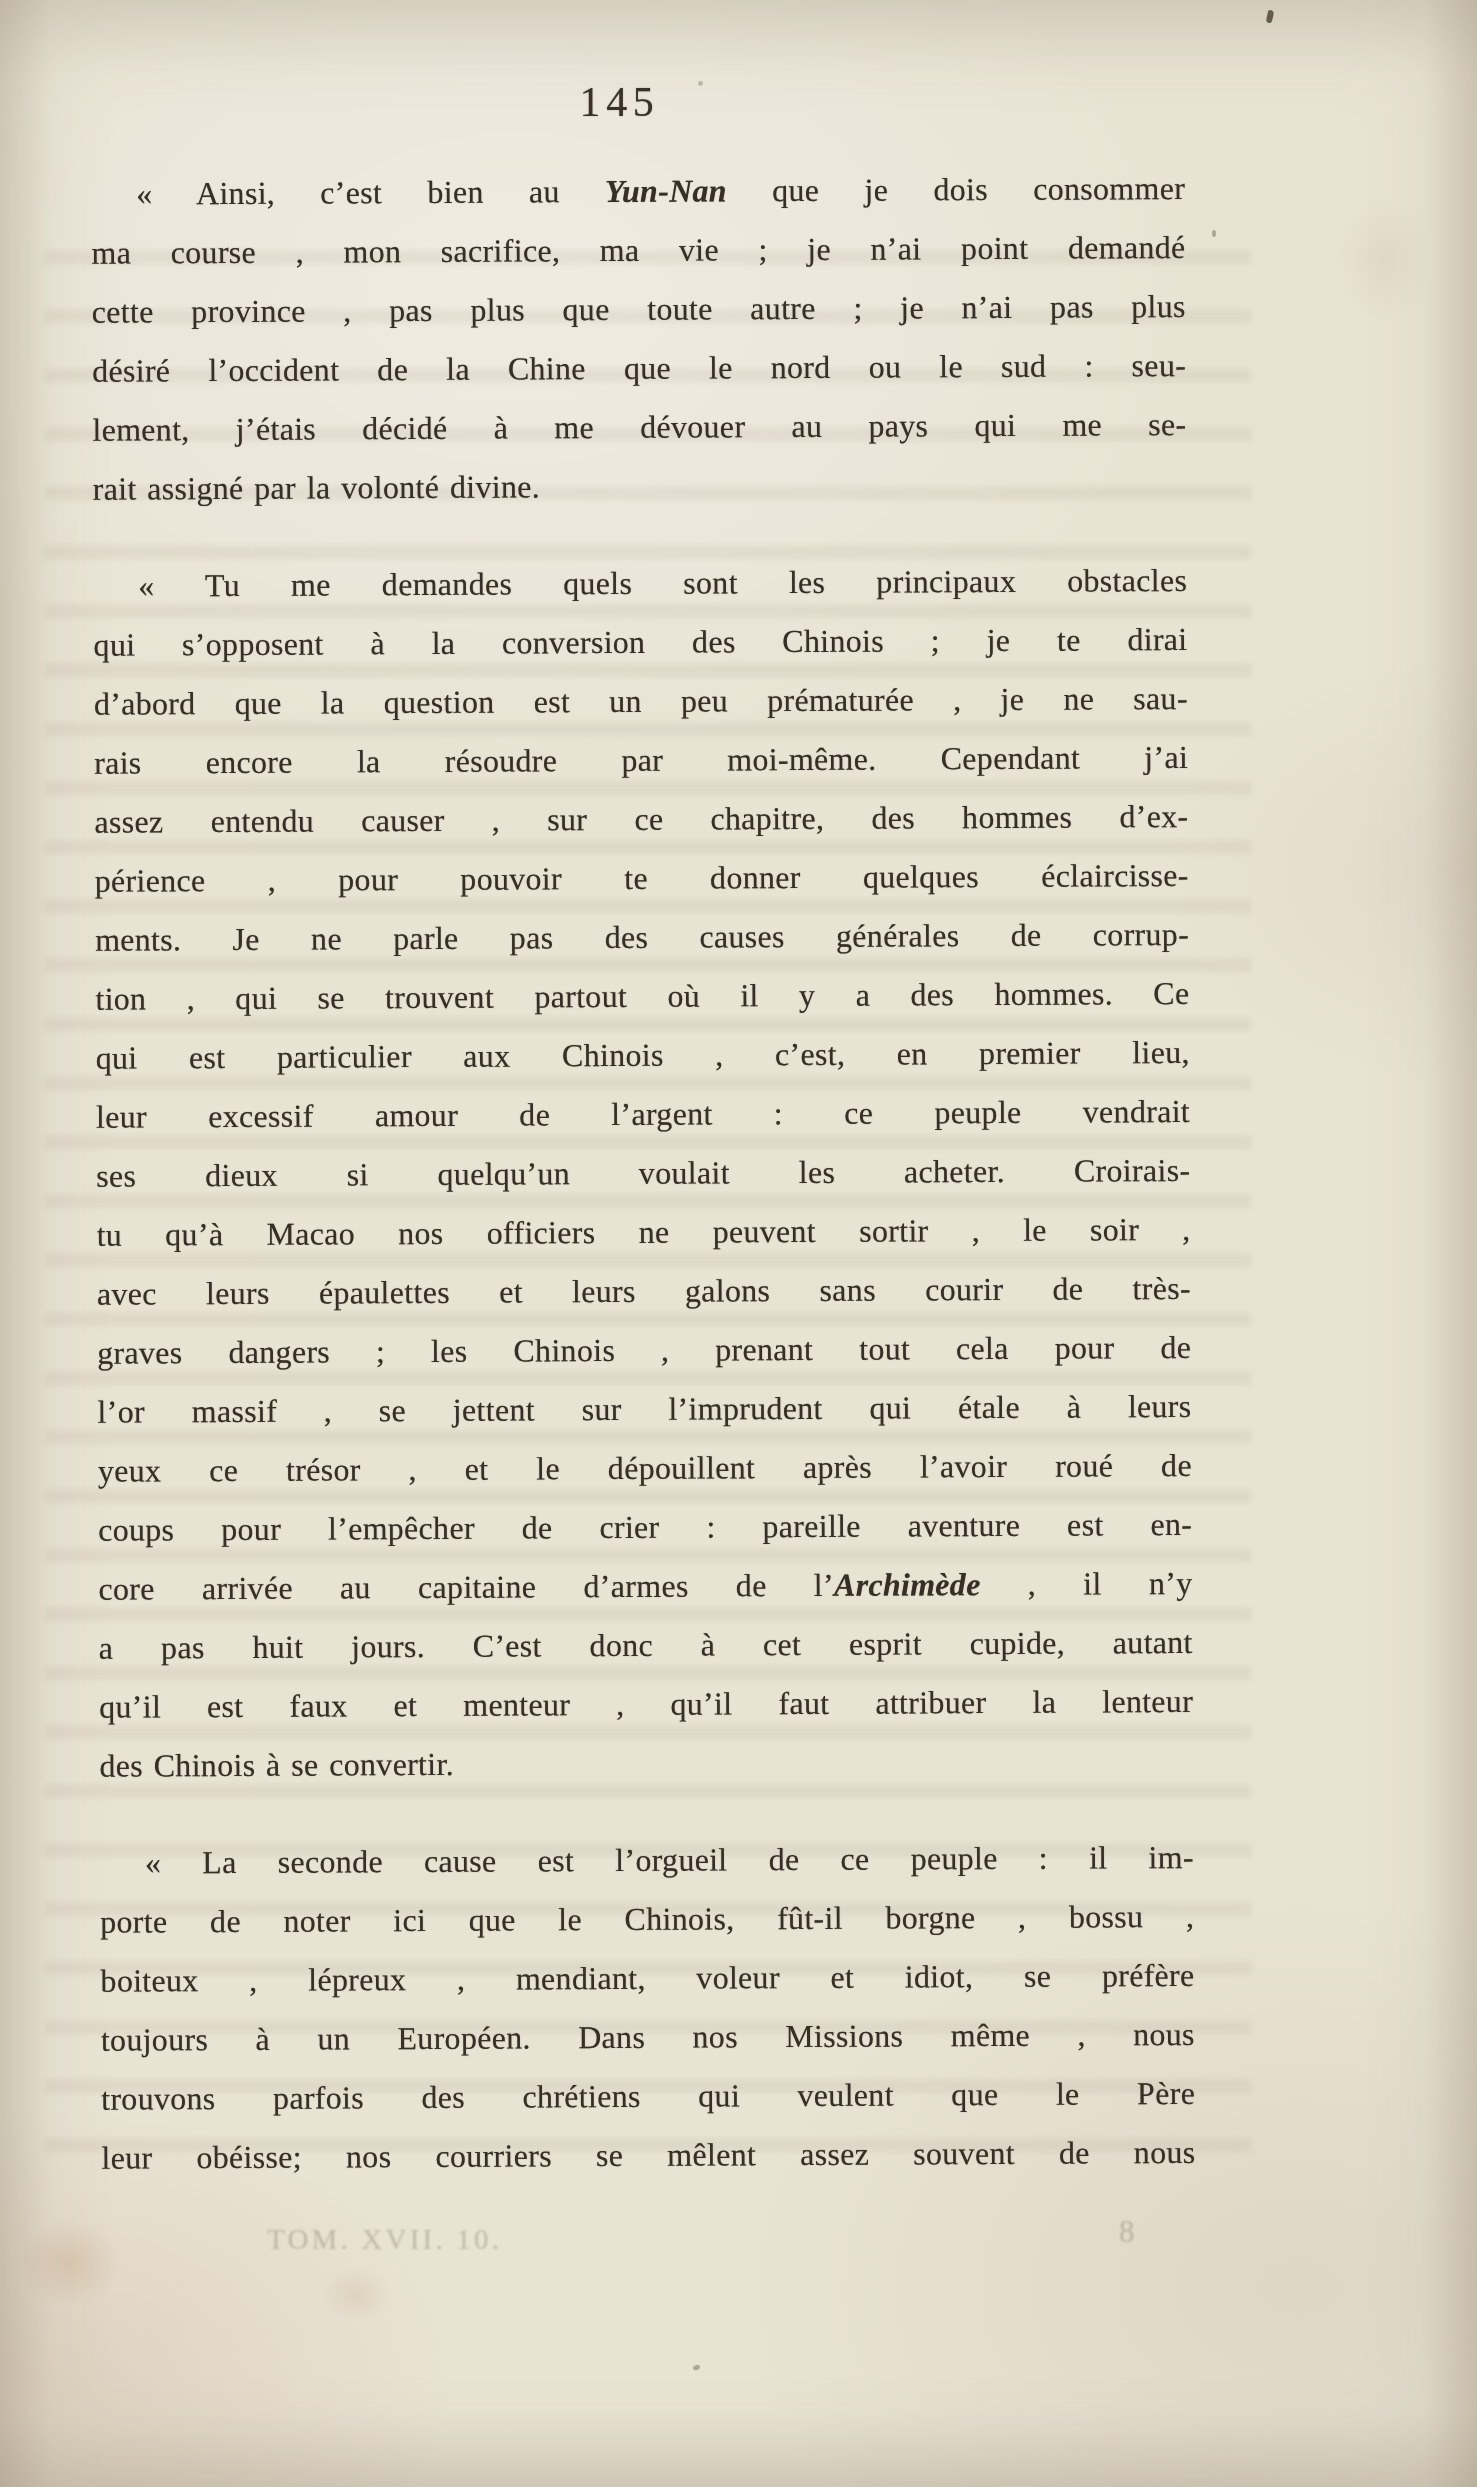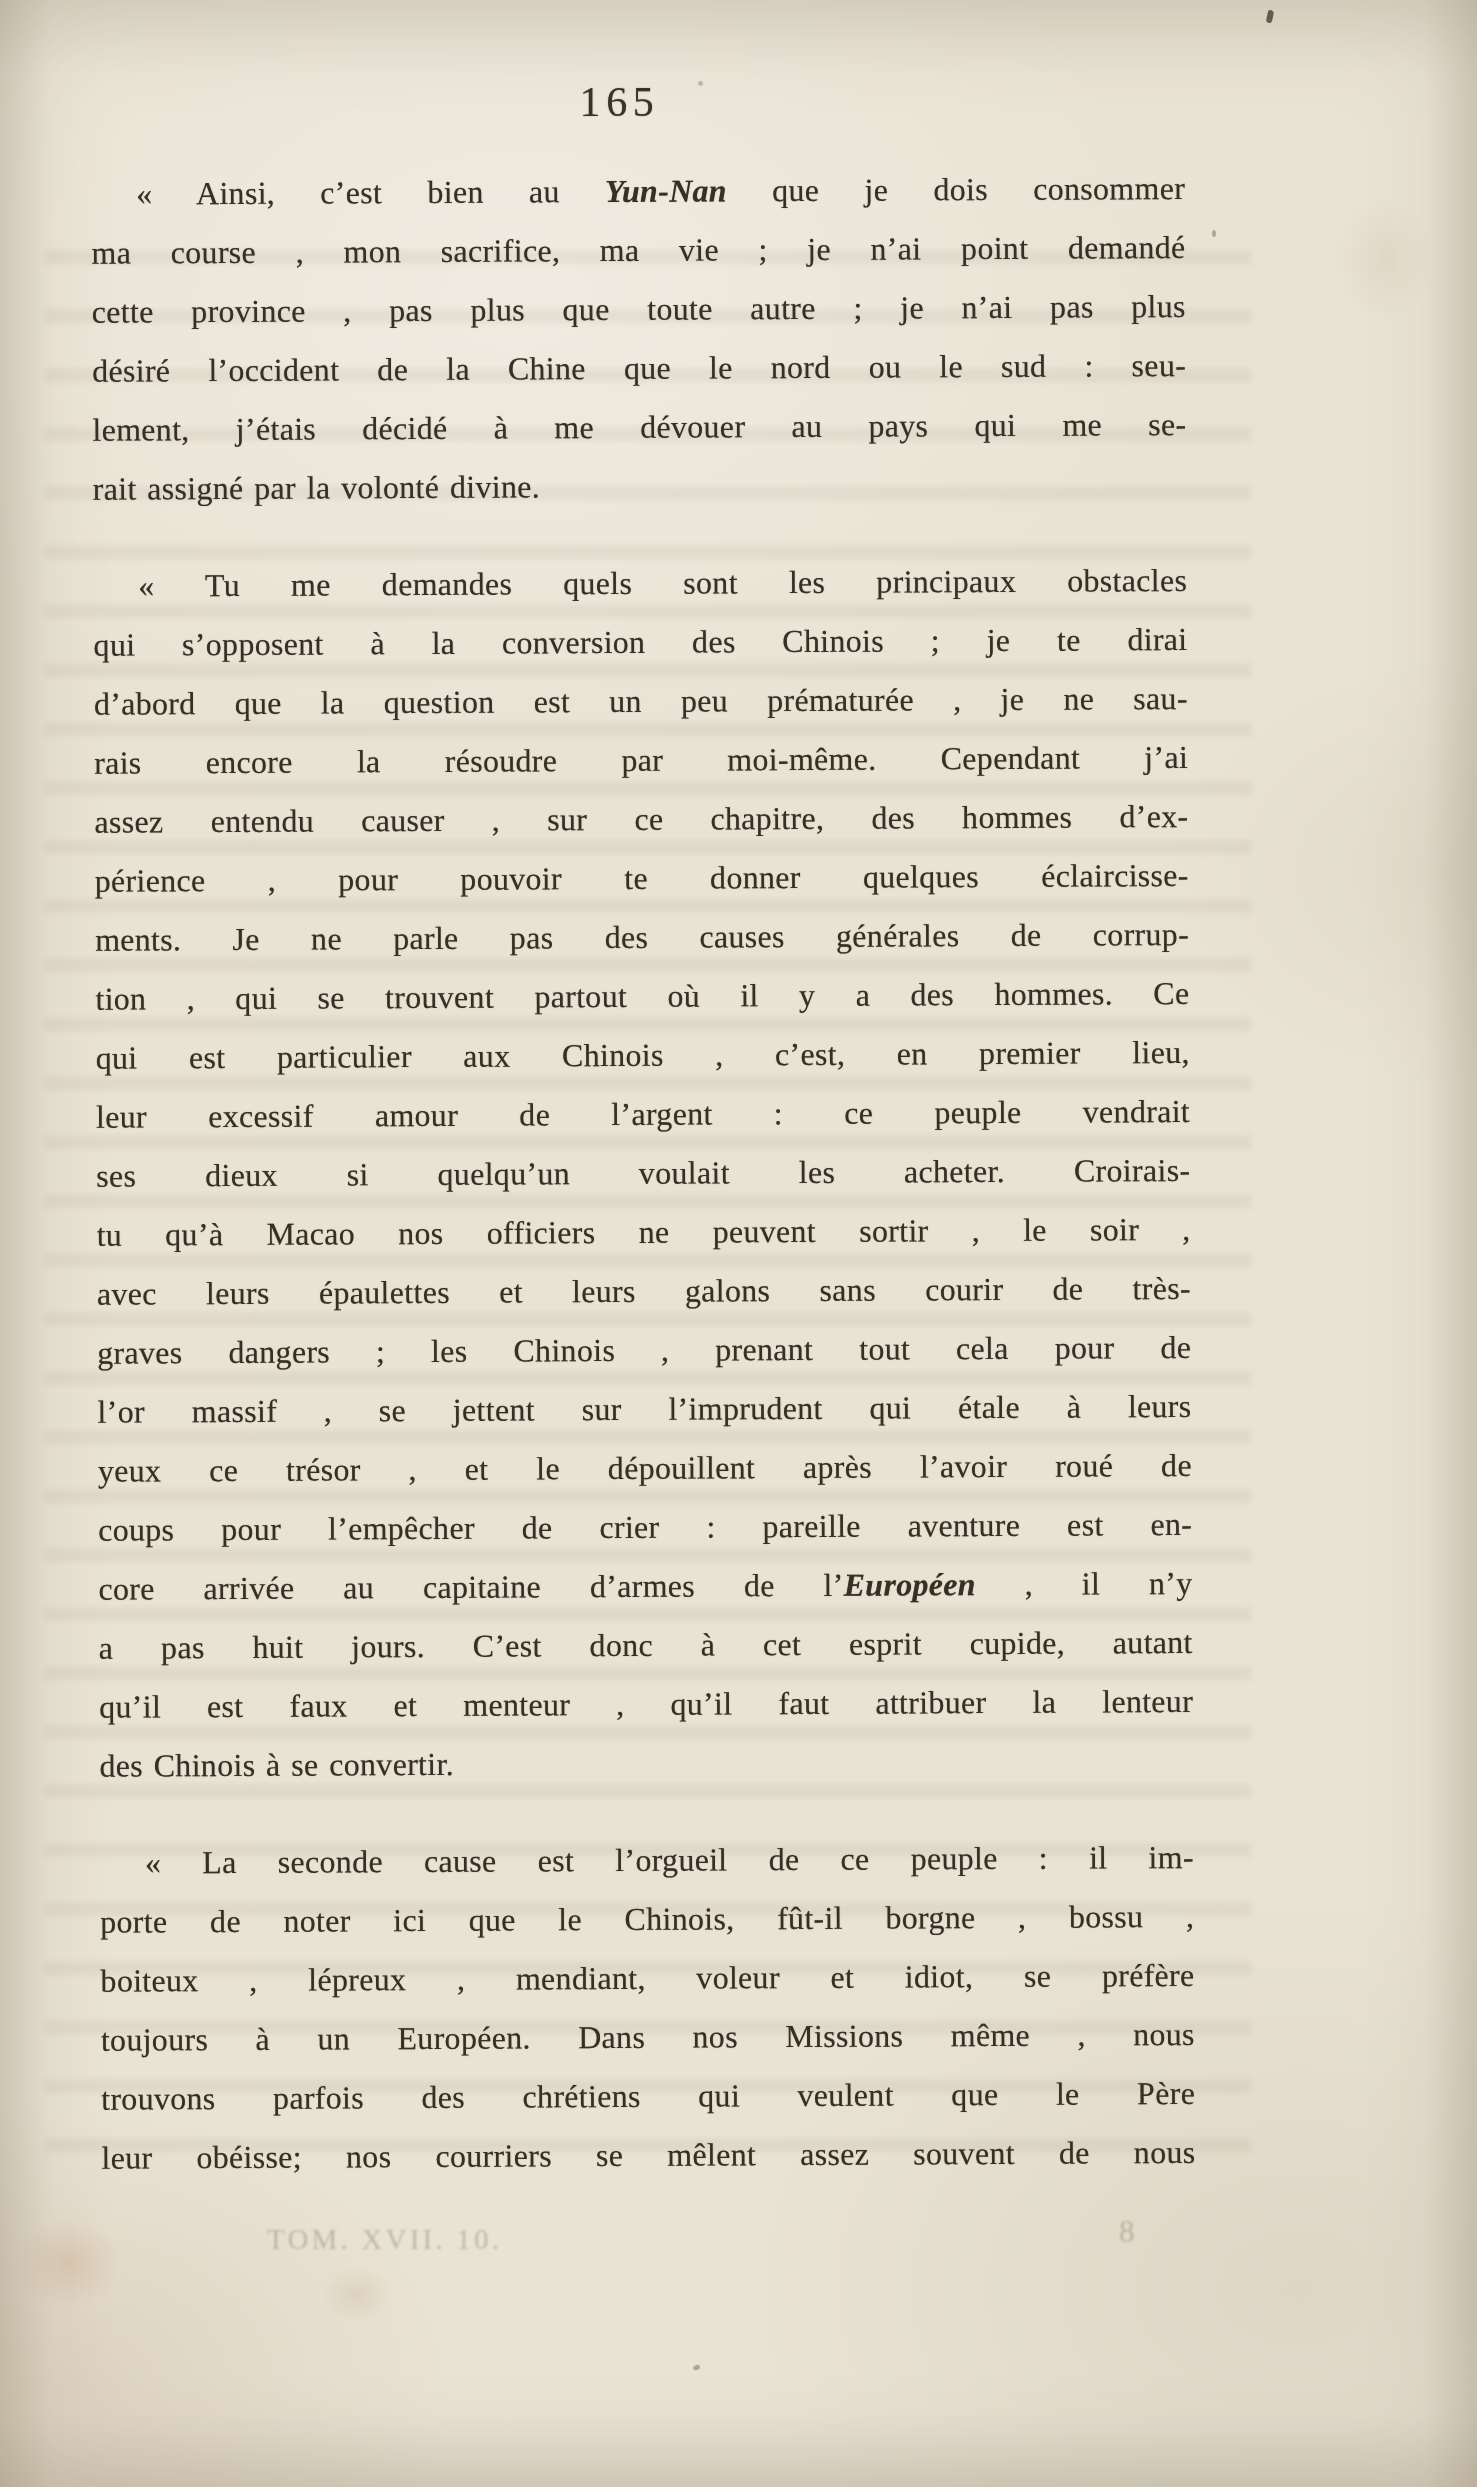--- a/index.html
+++ b/index.html
@@ -112,21 +112,21 @@
   .speck.k1 { left: 1267px; top: 9.7px;  width: 5.7px;  height: 13px; border-radius: 2.4px 4px 3.2px 3.2px; transform: rotate(12deg); }
   .speck.k2 { left: 1212px; top: 230px; width: 4px;  height: 7.3px;  border-radius: 50%; opacity: 0.45; }
   .speck.k3 { left: 693px;  top: 2365px; width: 7.3px; height: 4.9px;  border-radius: 50%; opacity: 0.45; transform: rotate(-20deg); }
   .speck.k4 { left: 698px;  top: 81px; width: 4.9px;  height: 4.9px;  border-radius: 50%; opacity: 0.35; }
 </style>
 </head>
 <body>
 
 <div class="page">
 
-  <div class="page-number">165</div>
+  <div class="page-number">145</div>
 
   <div class="ghost-lines"></div>
 
   <div class="textblock">
 
     <div class="paragraph">
       <div class="line first"><span>« Ainsi, c’est bien au </span><span class="it">Yun-Nan</span><span> que je dois consommer</span></div>
       <div class="line">ma course , mon sacrifice, ma vie ; je n’ai point demandé</div>
       <div class="line">cette province , pas plus que toute autre ; je n’ai pas plus</div>
       <div class="line">désiré l’occident de la Chine que le nord ou le sud : seu-</div>
@@ -145,21 +145,21 @@
       <div class="line">tion , qui se trouvent partout où il y a des hommes. Ce</div>
       <div class="line">qui est particulier aux Chinois , c’est, en premier lieu,</div>
       <div class="line">leur excessif amour de l’argent : ce peuple vendrait</div>
       <div class="line">ses dieux si quelqu’un voulait les acheter. Croirais-</div>
       <div class="line">tu qu’à Macao nos officiers ne peuvent sortir , le soir ,</div>
       <div class="line">avec leurs épaulettes et leurs galons sans courir de très-</div>
       <div class="line">graves dangers ; les Chinois , prenant tout cela pour de</div>
       <div class="line">l’or massif , se jettent sur l’imprudent qui étale à leurs</div>
       <div class="line">yeux ce trésor , et le dépouillent après l’avoir roué de</div>
       <div class="line">coups pour l’empêcher de crier : pareille aventure est en-</div>
-      <div class="line"><span>core arrivée au capitaine d’armes de l’</span><span class="it">Européen</span><span> , il n’y</span></div>
+      <div class="line"><span>core arrivée au capitaine d’armes de l’</span><span class="it">Archimède</span><span> , il n’y</span></div>
       <div class="line">a pas huit jours. C’est donc à cet esprit cupide, autant</div>
       <div class="line">qu’il est faux et menteur , qu’il faut attribuer la lenteur</div>
       <div class="line end">des Chinois à se convertir.</div>
     </div>
 
     <div class="paragraph">
       <div class="line first">« La seconde cause est l’orgueil de ce peuple : il im-</div>
       <div class="line">porte de noter ici que le Chinois, fût-il borgne , bossu ,</div>
       <div class="line">boiteux , lépreux , mendiant, voleur et idiot, se préfère</div>
       <div class="line">toujours à un Européen. Dans nos Missions même , nous</div>

